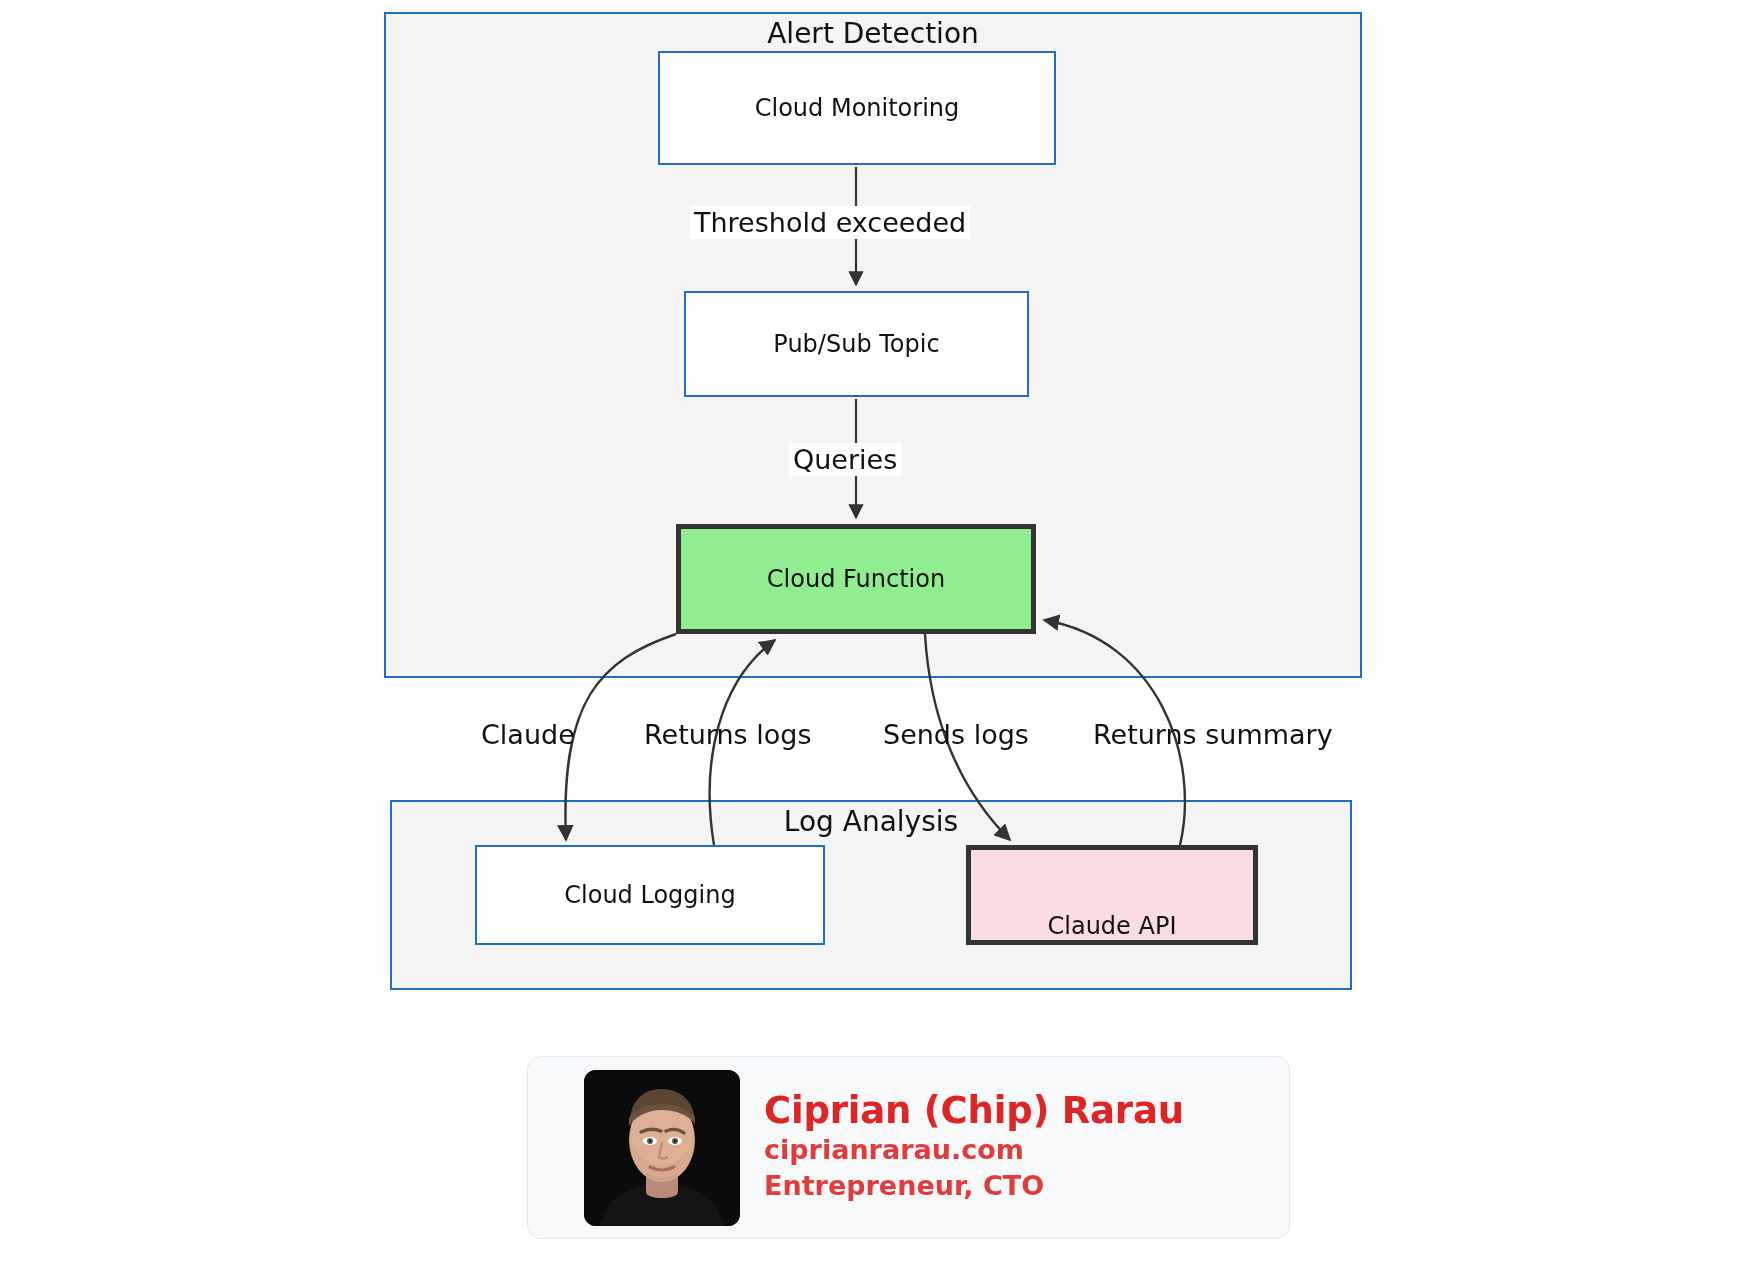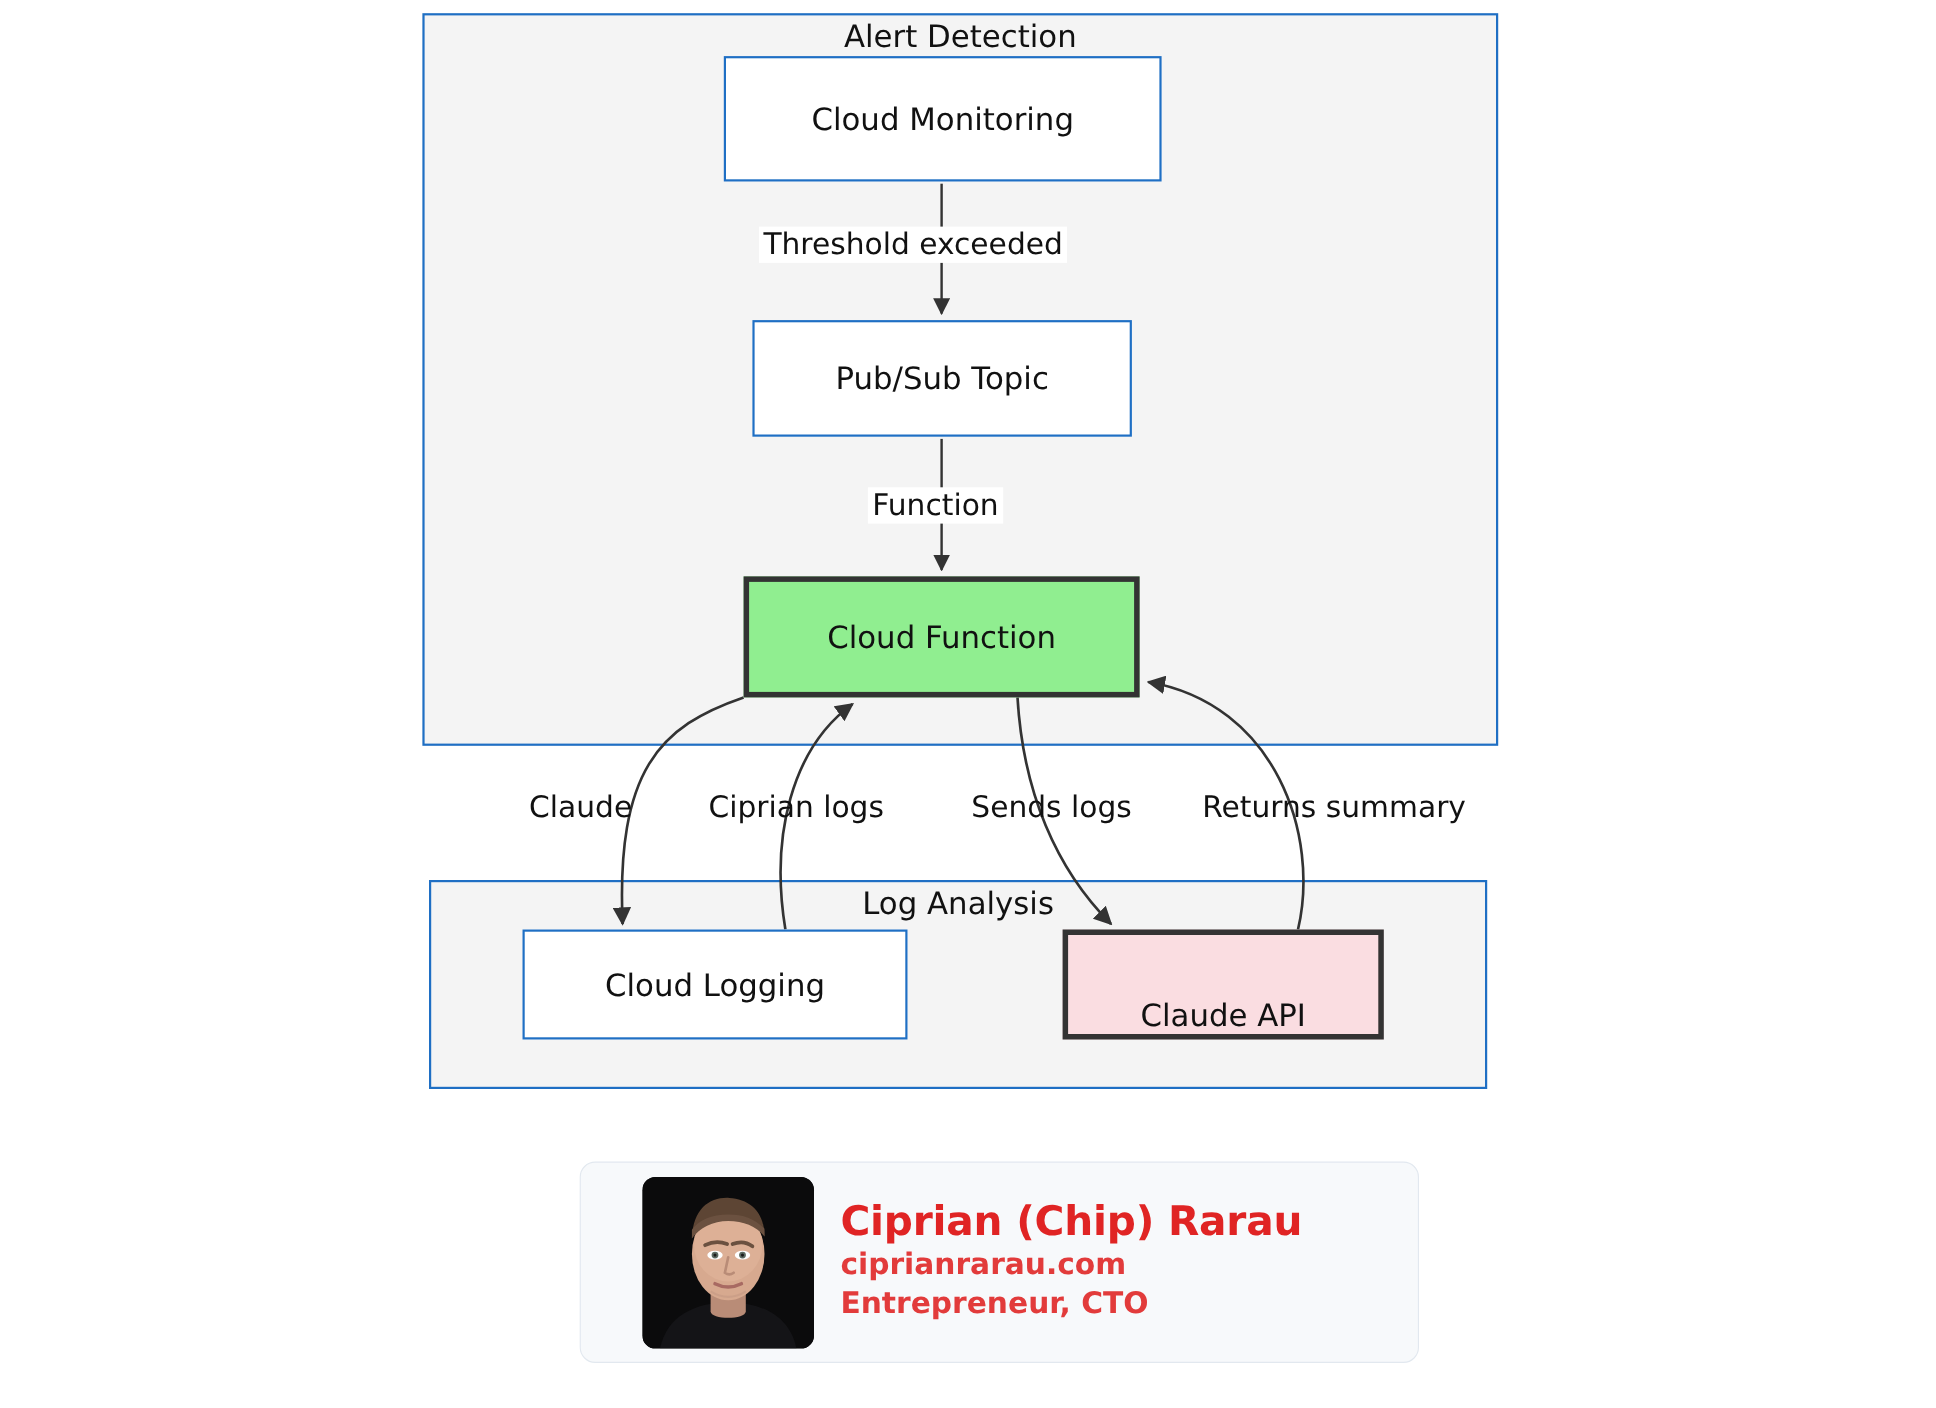--- a/index.html
+++ b/index.html
@@ -56,21 +56,21 @@
     height: 190px;
   }
 
   
   .node {
     position: absolute;
     box-sizing: border-box;
     display: flex;
     align-items: center;
     justify-content: center;
-    font-size: 28px;
+    font-size: 24px;
     color: #111;
     text-align: center;
     background: #ffffff;
     border: 2px solid #1f6fc4;
     z-index: 5;
   }
   .node.emphasis-green {
     background: #90ee90;
     border: 5px solid #333333;
   }
@@ -218,23 +218,23 @@
 
   <div class="node" id="node-cloud-logging">
     <span>Cloud Logging</span>
   </div>
 
   <div class="node emphasis-pink" id="node-claude-api">
     <span>Claude API</span>
   </div>
 
   <div class="edge-label" id="lbl-threshold">Threshold exceeded</div>
-  <div class="edge-label" id="lbl-triggers">Function</div>
+  <div class="edge-label" id="lbl-triggers">Queries</div>
   <div class="edge-label no-bg" id="lbl-queries">Claude</div>
-  <div class="edge-label no-bg" id="lbl-returns-logs">Ciprian logs</div>
+  <div class="edge-label no-bg" id="lbl-returns-logs">Returns logs</div>
   <div class="edge-label no-bg" id="lbl-sends-logs">Sends logs</div>
   <div class="edge-label no-bg" id="lbl-returns-summary">Returns summary</div>
 
   <div id="author-card">
     <div id="author-avatar">
       <svg width="156" height="156" viewBox="0 0 156 156" xmlns="http://www.w3.org/2000/svg">
         <rect x="0" y="0" width="156" height="156" fill="#0b0b0c"></rect>
 
         <path d="M 16 156 C 22 126 48 114 78 114 C 108 114 134 126 140 156 Z" fill="#141417"></path>
 

